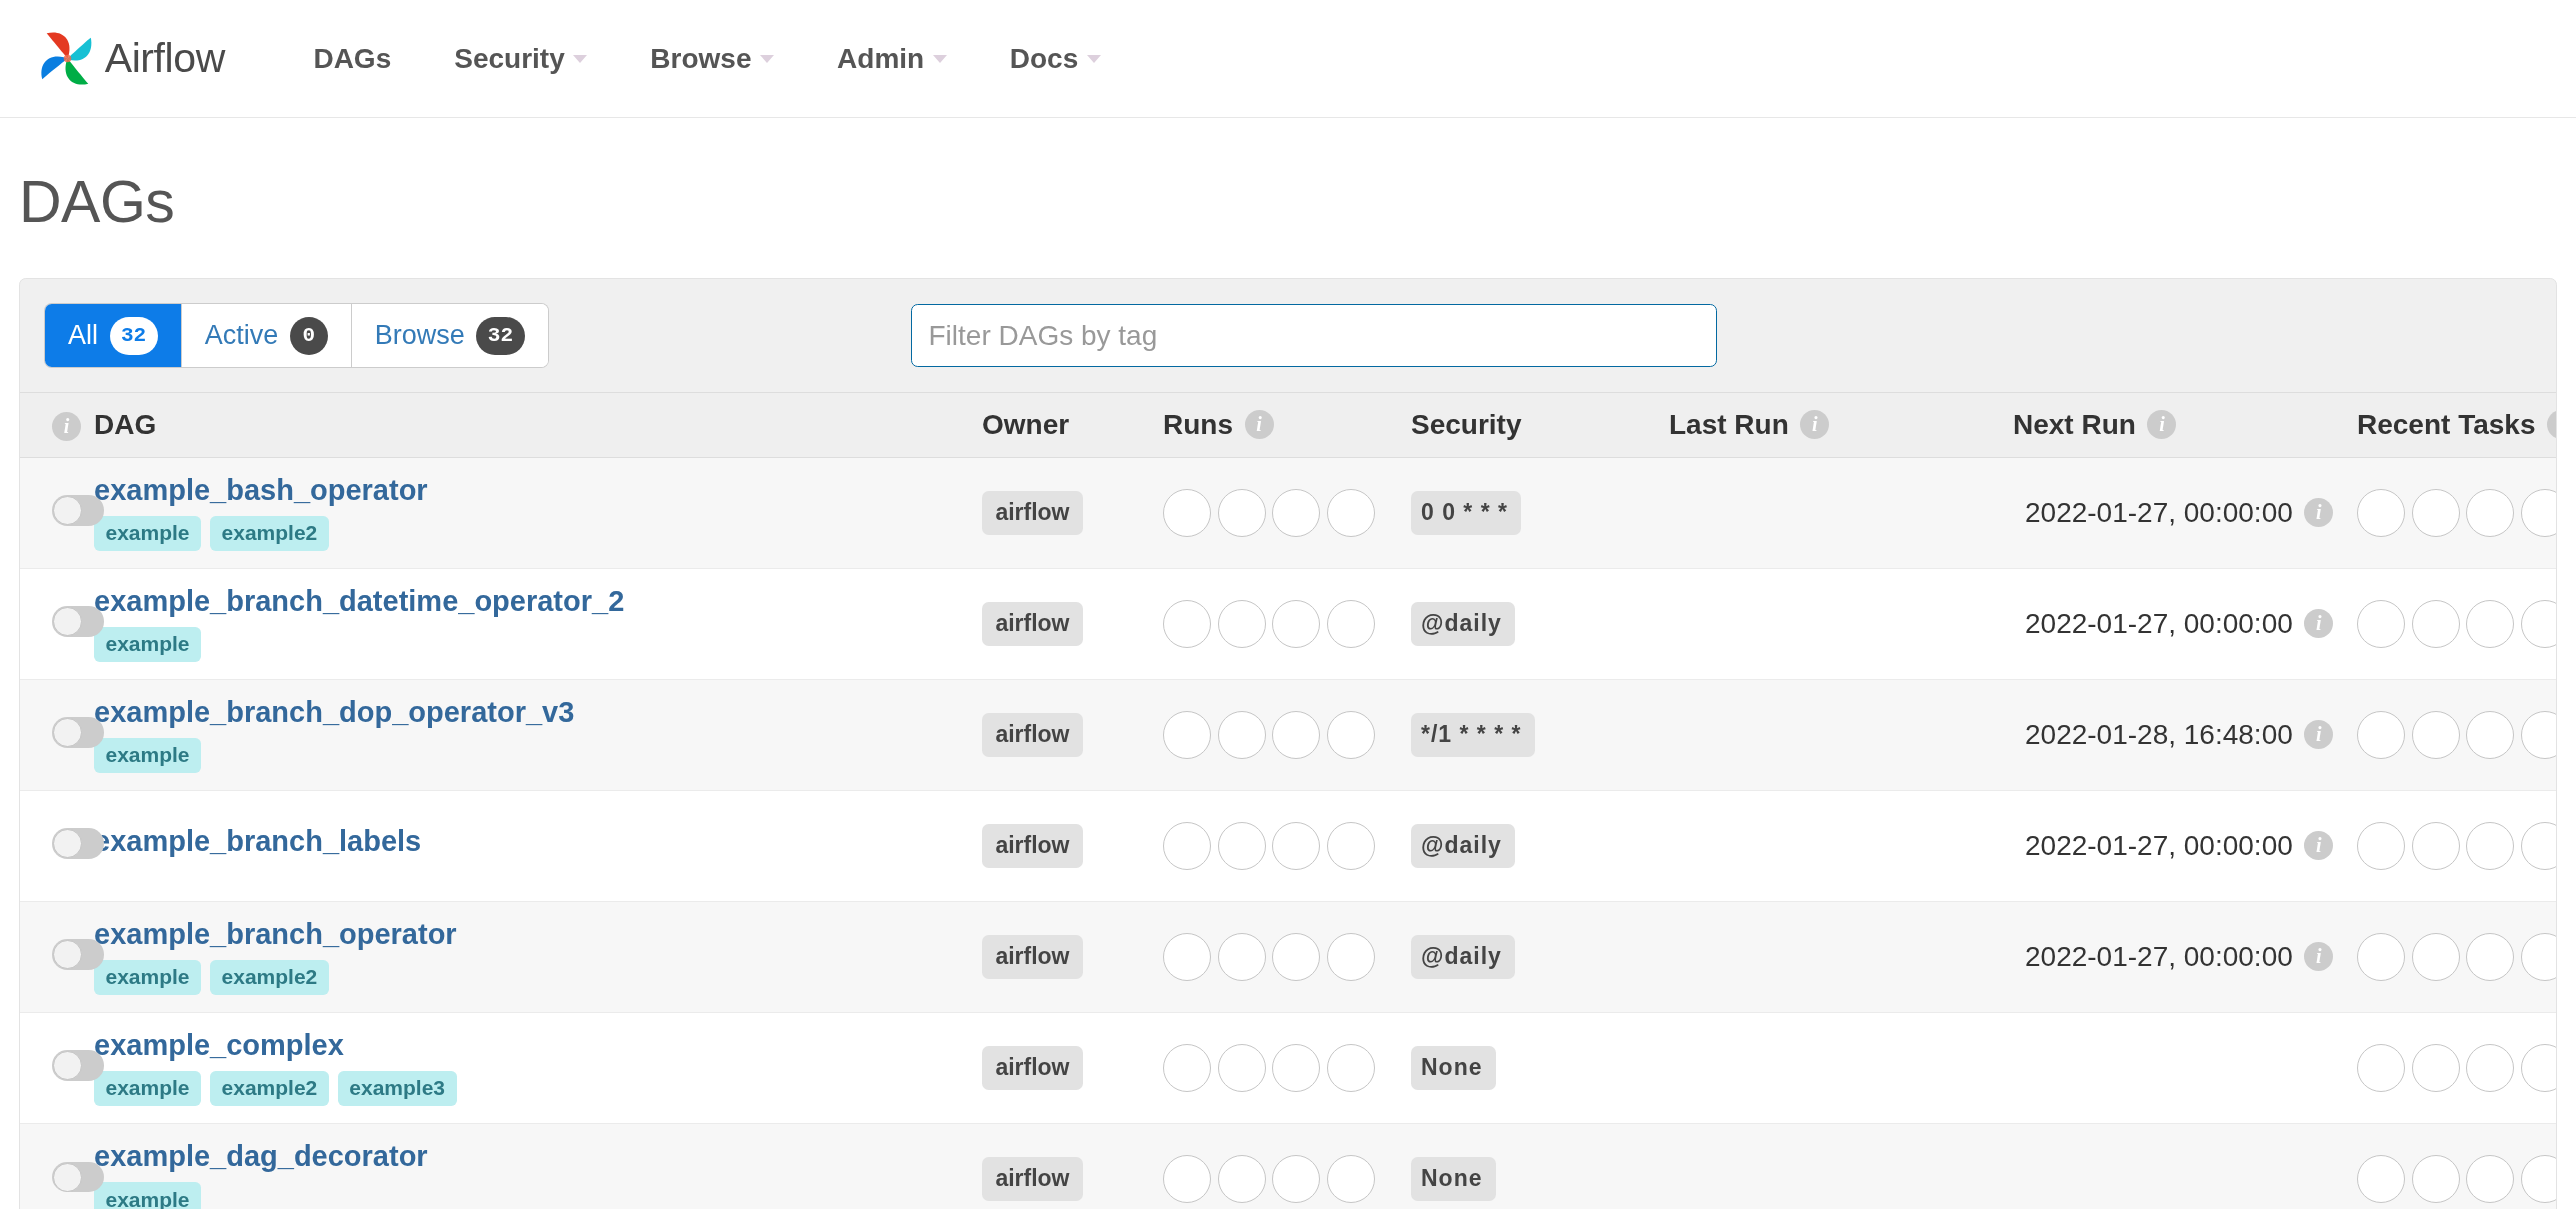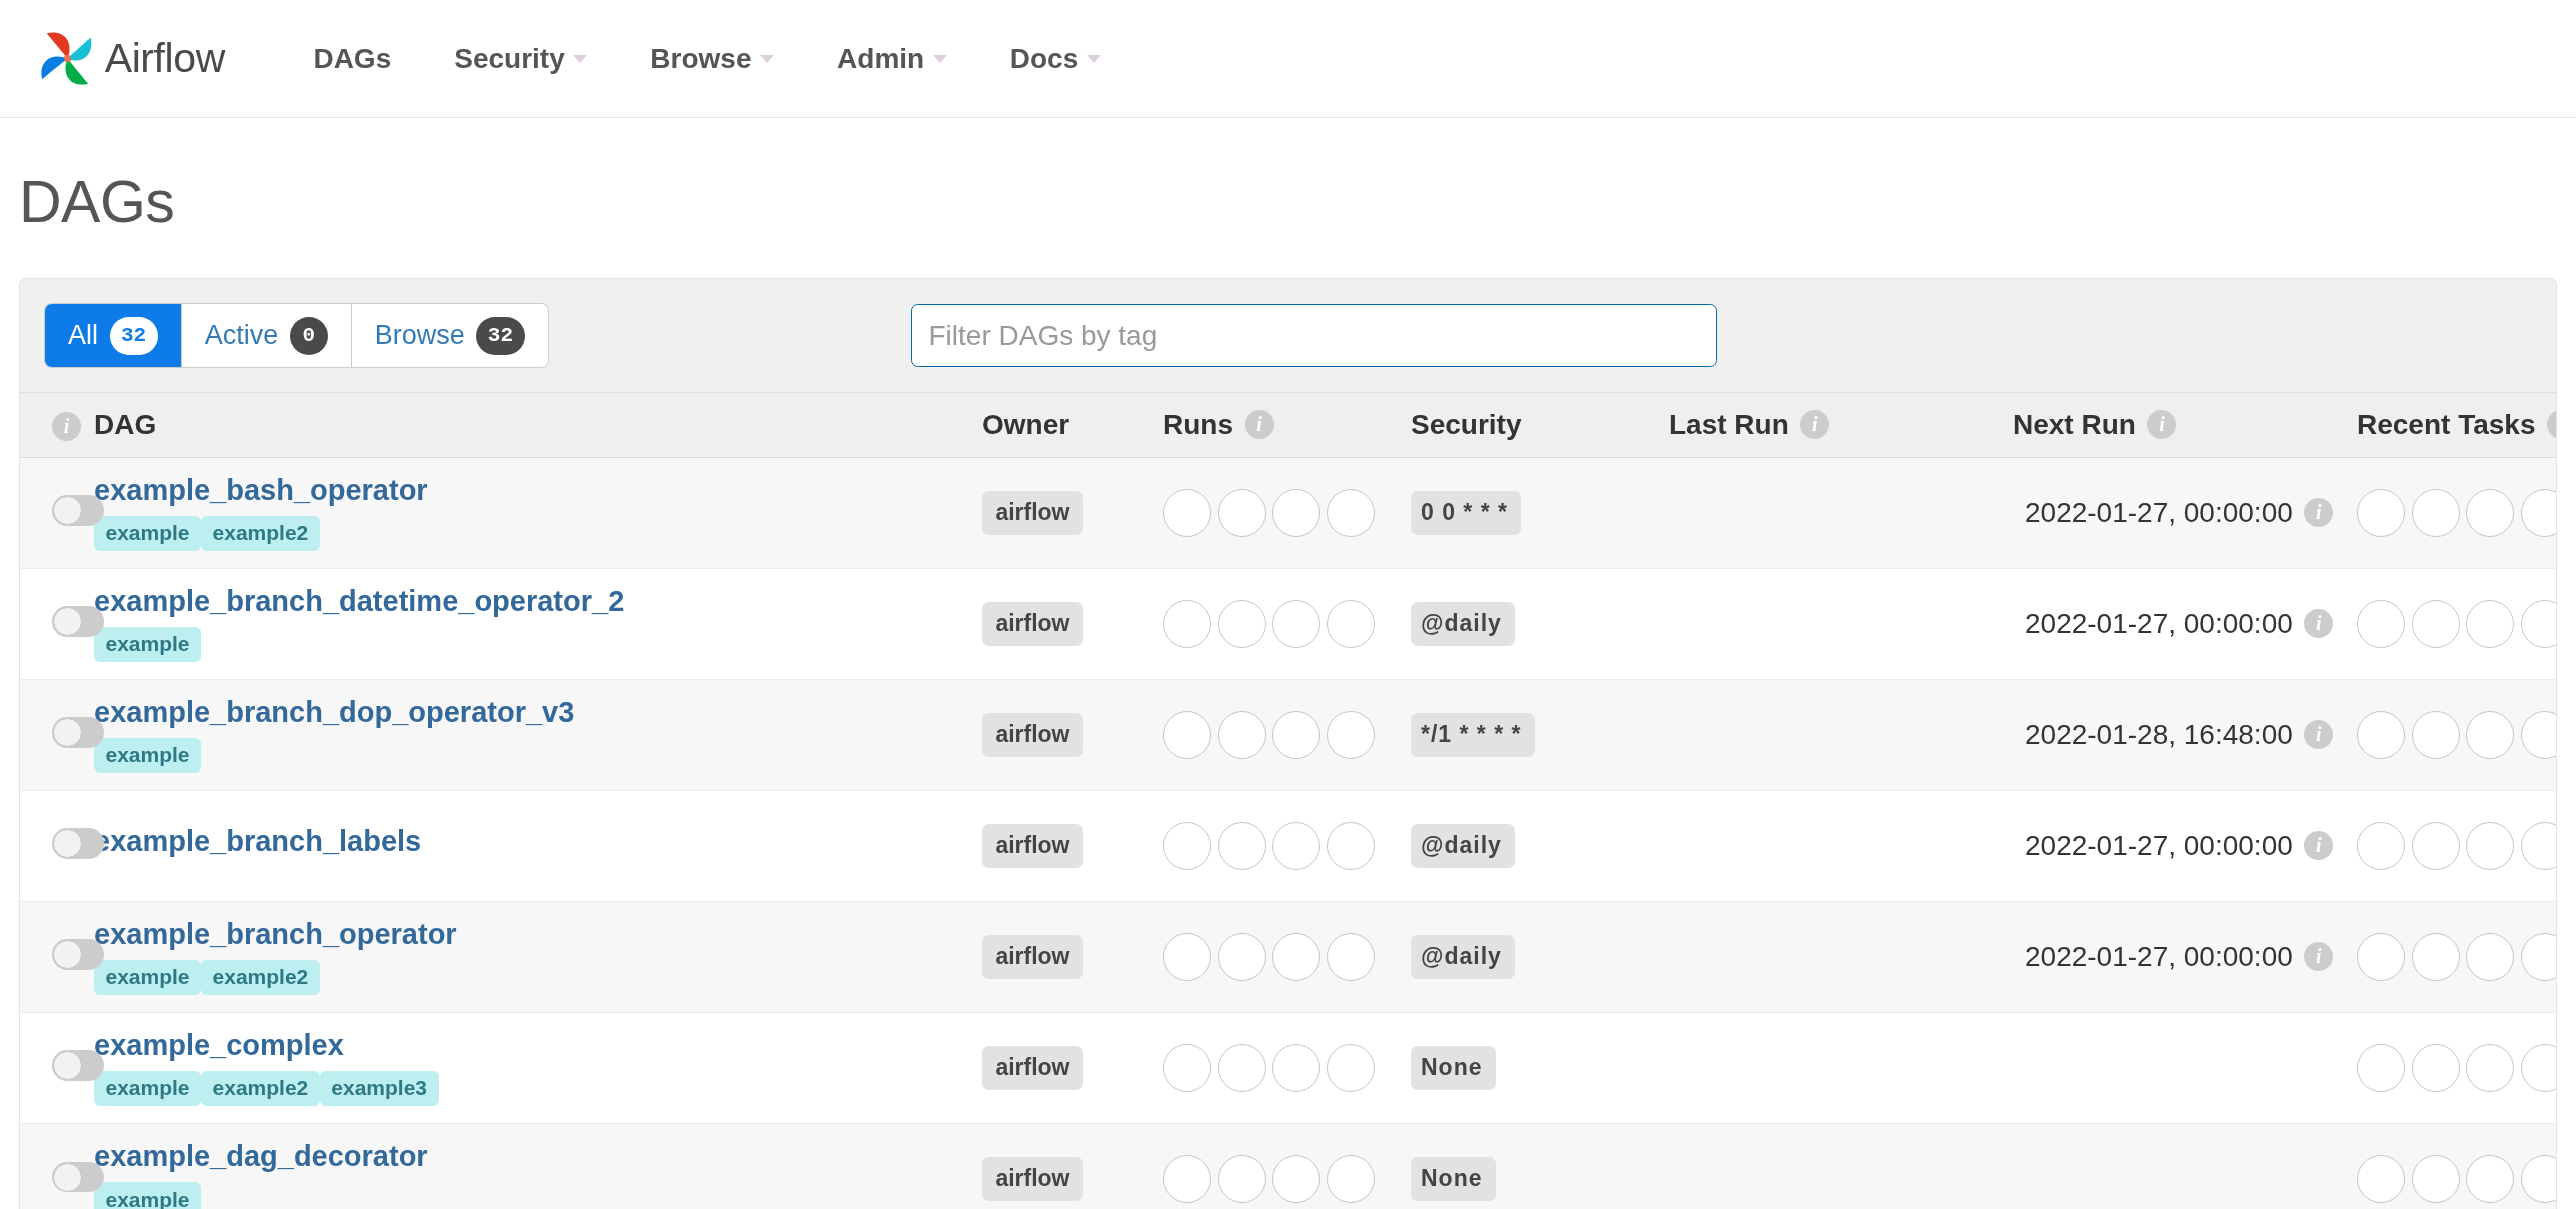--- a/index.html
+++ b/index.html
@@ -216,21 +216,21 @@
 
   
   .dag-cell { display: flex; flex-direction: column; gap: 8.6px; padding: 9.5px 0; }
   .dag-link {
     font-size: 29px;
     color: #33689b;
     font-weight: bold;
     text-decoration: none;
     white-space: nowrap;
   }
-  .tags { display: flex; gap: 0; }
+  .tags { display: flex; gap: 9px; }
   .tag {
     background: #bdeef0;
     color: #2d7a85;
     font-size: 21px;
     font-weight: bold;
     border-radius: 5.7px;
     padding: 5.7px 11.5px;
     white-space: nowrap;
     cursor: pointer;
   }

